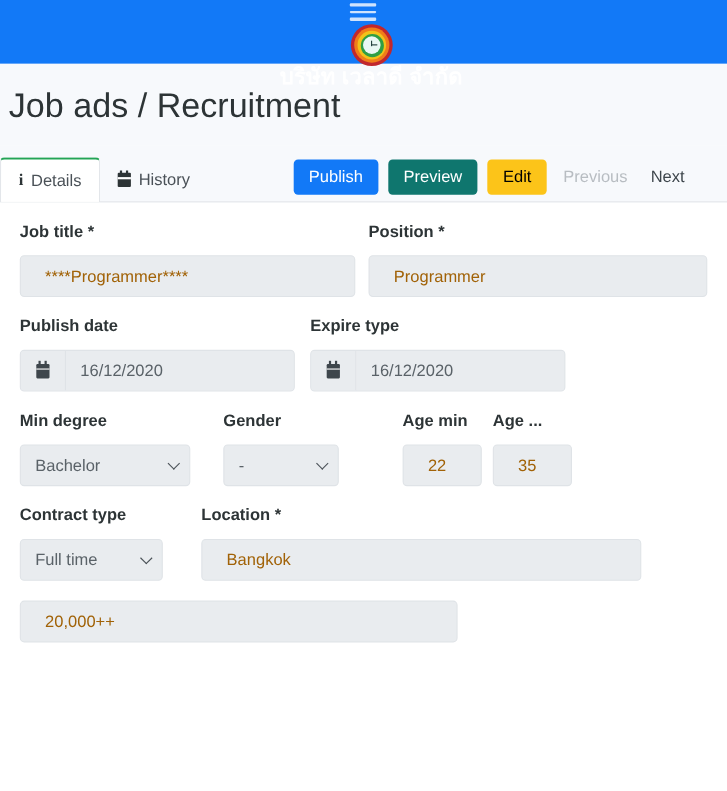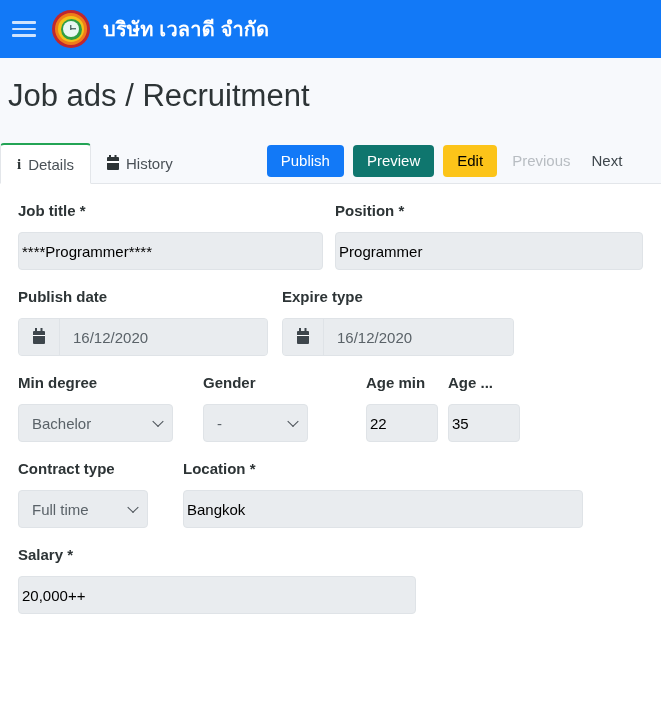--- a/index.html
+++ b/index.html
@@ -14,22 +14,23 @@
     font-family: "Liberation Sans", sans-serif;
     -webkit-font-smoothing: antialiased;
   }
 
   
   .appbar {
     height: 58px;
     background: #1279f7;
     display: flex;
     align-items: center;
-    padding-left: 12px;
-    box-sizing: border-box;
+    padding-left: 1px;
+    box-sizing: border-box;
+    flex-direction: column;
   }
   .hamburger {
     width: 26px;
     height: 22px;
     display: flex;
     flex-direction: column;
     justify-content: center;
     gap: 4px;
     cursor: pointer;
     flex: 0 0 auto;
@@ -232,22 +233,22 @@
     margin-bottom: 13px;
     white-space: nowrap;
   }
   .control {
     background: #e9ecef;
     border: 1px solid #dfe3e7;
     border-radius: 4px;
     height: 38px;
     box-sizing: border-box;
     font-size: 15px;
-    color: #000000;
-    padding: 0 3px;
+    color: #a16207;
+    padding: 0 22px;
     display: flex;
     align-items: center;
     font-family: "Liberation Sans", sans-serif;
     width: 100%;
   }
   .input-group {
     display: flex;
     align-items: stretch;
     border: 1px solid #dfe3e7;
     border-radius: 4px;
@@ -434,18 +435,17 @@
       </div>
     </div>
     <div class="field c-location">
       <div class="label">Location *</div>
       <div class="control">Bangkok</div>
     </div>
   </div>
 
   <div class="row">
     <div class="field c-salary">
-      <div class="label">Salary *</div>
       <div class="control">20,000++</div>
     </div>
   </div>
 
 </div>
 
 </body></html>

